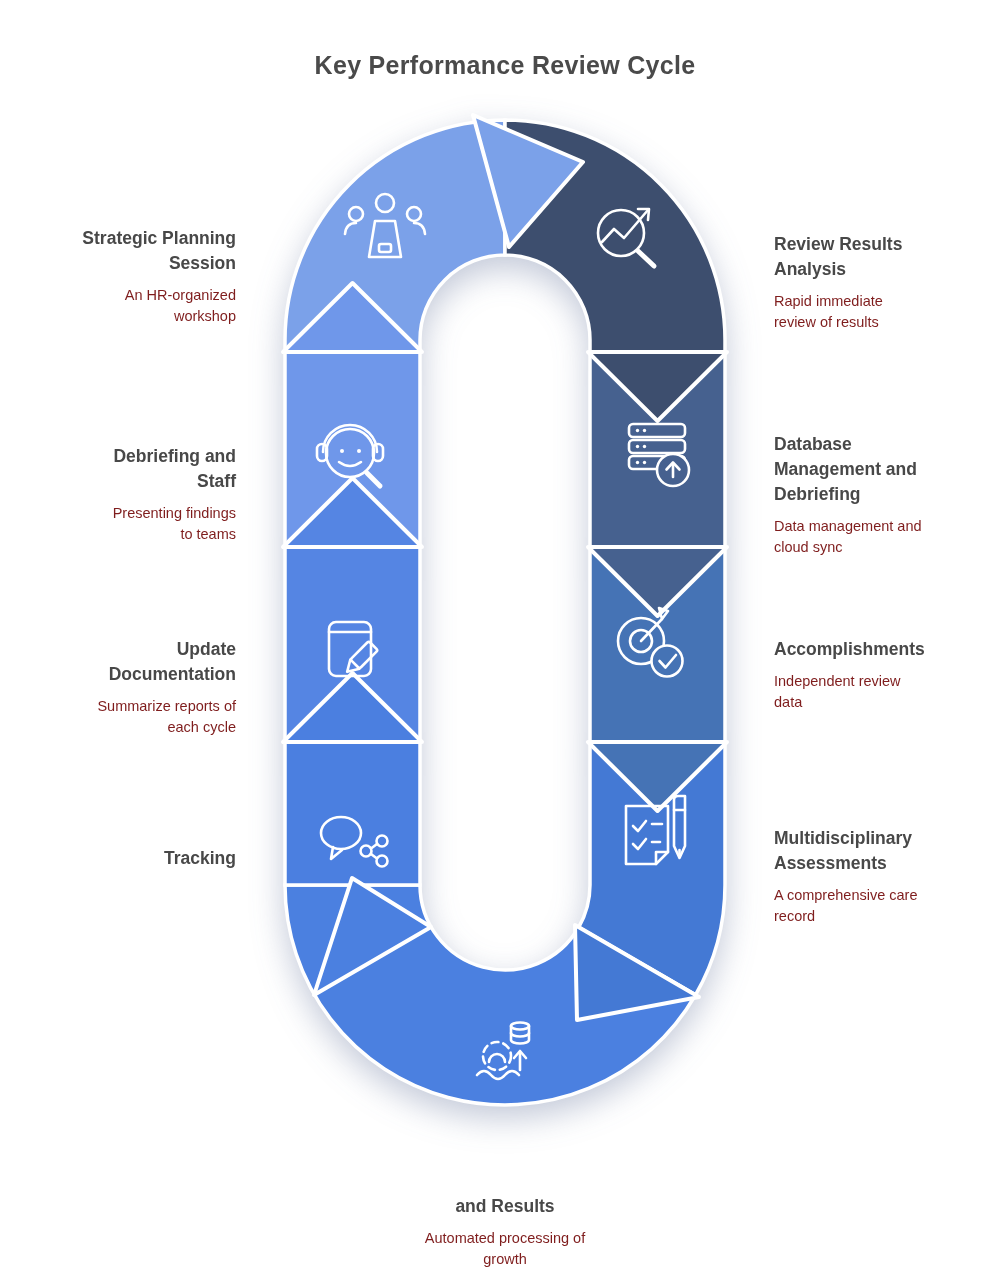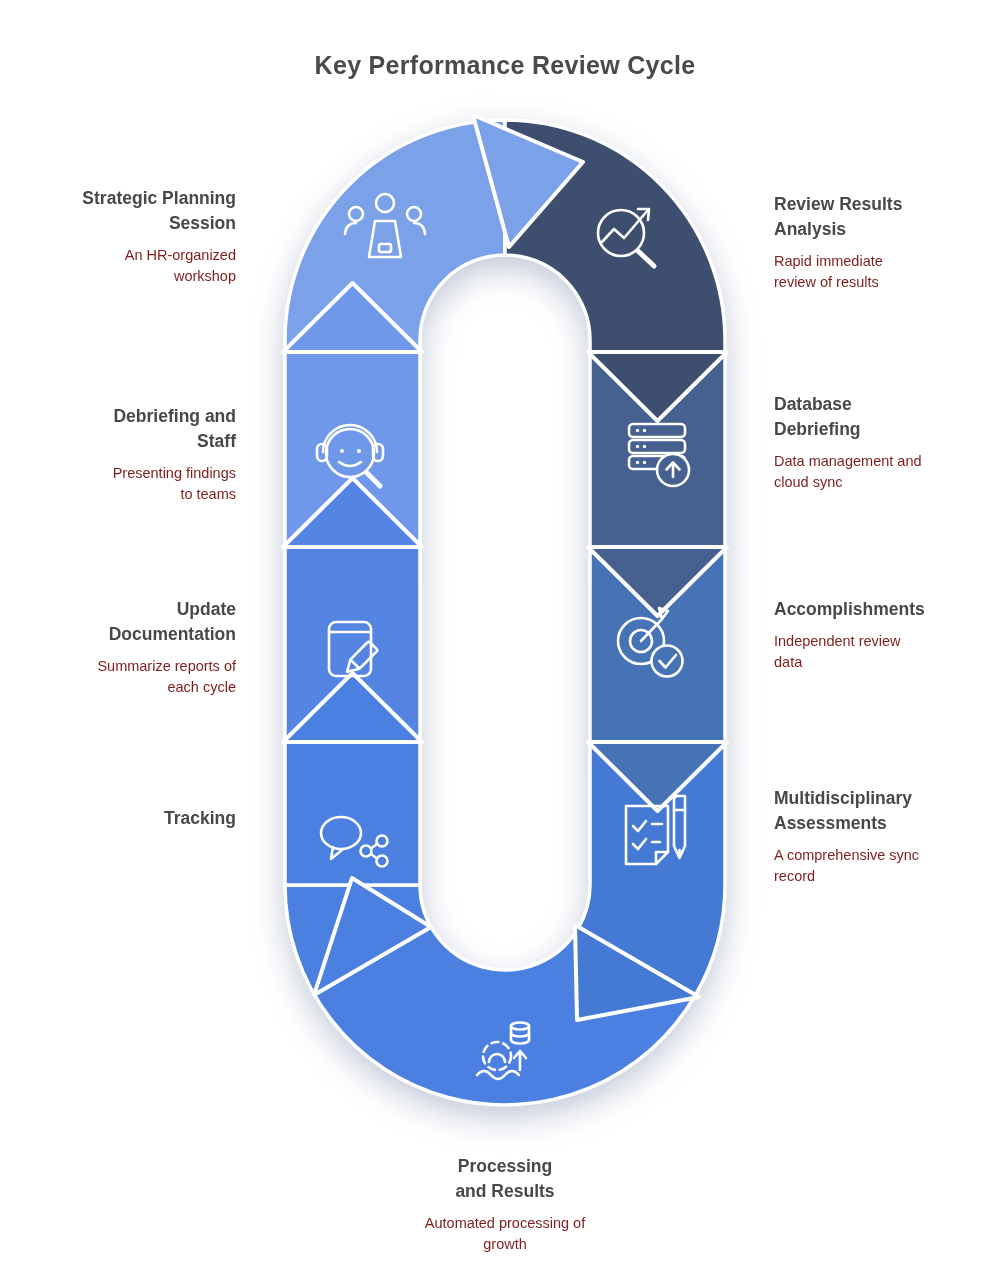--- a/index.html
+++ b/index.html
@@ -7,21 +7,21 @@
   .canvas{position:relative;width:1008px;height:1272px;background:#ffffff;overflow:hidden;}
   .title{position:absolute;top:50px;left:0;width:100%;text-align:center;margin:1px;
          font-size:25px;font-weight:bold;color:#4a4a4a;letter-spacing:.3px;}
   svg.ring{position:absolute;left:0;top:0;width:1008px;height:1272px;}
   .ring-group{filter:drop-shadow(0 12px 16px rgba(60,80,130,.30));}
   .seg{stroke:#ffffff;stroke-width:3.5px;}
   .arrow{stroke:#ffffff;stroke-width:4px;stroke-linejoin:round;}
   .ic{stroke:#ffffff;stroke-width:2.6px;fill:none;stroke-linecap:round;stroke-linejoin:round;}
   .ic .dot{fill:#ffffff;stroke:none;}
   .ic .thick{stroke-width:5px;}
-  .label{position:absolute;}
+  .label{position:absolute;margin-top:40px;}
   .side-left{left:28px;width:208px;text-align:right;}
   .side-right{left:774px;width:226px;text-align:left;}
   .bottom-label{left:353px;width:304px;text-align:center;}
   .heading{font-size:17.5px;line-height:1.42;font-weight:bold;color:#484848;}
   .desc{margin-top:9px;font-size:14.5px;line-height:1.45;color:#7f1d1d;}
 </style>
 </head>
 <body>
 
 <div class="canvas">
@@ -198,20 +198,21 @@
     </div>
     <div class="desc">
       <div>Rapid immediate</div>
       <div>review of results</div>
     </div>
   </div>
 
   <div class="label side-right" style="top:392px">
     <div class="heading">
       <div>Database</div>
+      <div>Management and</div>
       <div>Debriefing</div>
     </div>
     <div class="desc">
       <div>Data management and</div>
       <div>cloud sync</div>
     </div>
   </div>
 
   <div class="label side-right" style="top:597px">
     <div class="heading">
@@ -224,28 +225,27 @@
     </div>
   </div>
 
   <div class="label side-right" style="top:786px">
     <div class="heading">
       <div>Multidisciplinary</div>
       <div>Assessments</div>
       <div></div>
     </div>
     <div class="desc">
-      <div>A comprehensive sync</div>
+      <div>A comprehensive care</div>
       <div>record</div>
     </div>
   </div>
 
   <div class="label bottom-label" style="top:1154px">
     <div class="heading">
-      <div>Processing</div>
       <div>and Results</div>
       <div></div>
     </div>
     <div class="desc">
       <div>Automated processing of</div>
       <div>growth</div>
     </div>
   </div>
 
 </div>

